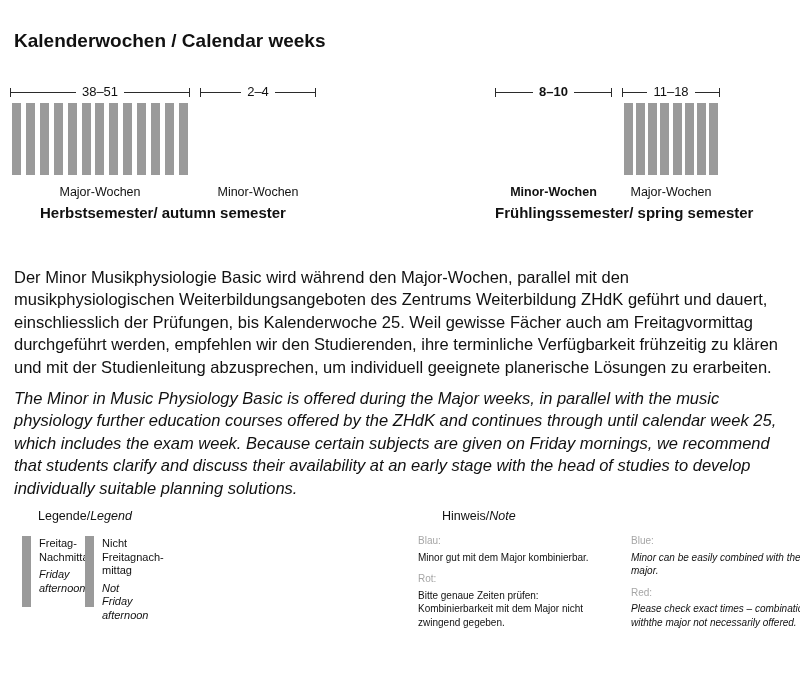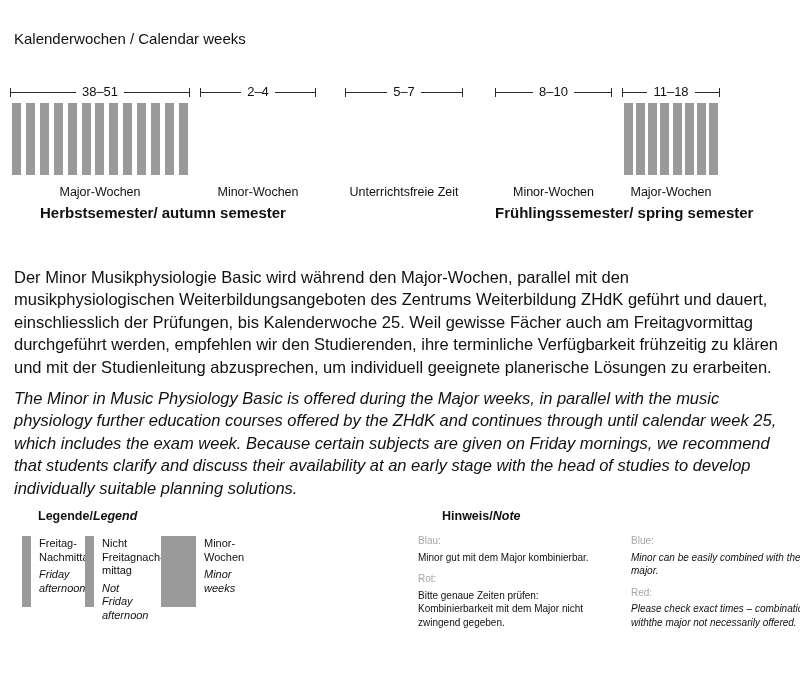--- a/index.html
+++ b/index.html
@@ -1,39 +1,39 @@
 <!DOCTYPE html>
 <html><head>
 <meta charset="utf-8">
 <style>
   html,body{margin:0;padding:0;background:#fff;}
   .page{
     position:relative;width:800px;height:676px;background:#ffffff;overflow:hidden;
     font-family:"Liberation Sans","DejaVu Sans",sans-serif;color:#111;
   }
-  .page-title{position:absolute;left:14px;top:30px;font-size:15px;font-weight:normal;}
+  .page-title{position:absolute;left:14px;top:30px;font-size:19px;font-weight:bold;}
 
   
   .section{position:absolute;top:85px;height:125px;}
   .bracket{display:flex;align-items:center;height:15px;}
   .tick{width:1px;height:9px;background:#2b2b2b;}
   .bline{flex:1;height:1px;background:#2b2b2b;}
   .range{padding:0 6px;font-size:13px;line-height:15px;white-space:nowrap;transform:translateY(-1px);}
   .bars{position:absolute;top:18px;left:2px;right:2px;height:72px;display:flex;justify-content:space-between;}
   .bar{width:9px;height:100%;}
   .slabel{position:absolute;top:100px;left:-20px;right:-20px;text-align:center;font-size:12.5px;white-space:nowrap;}
   .semester{position:absolute;top:204px;font-size:15px;font-weight:bold;text-align:center;white-space:nowrap;}
 
   
   .para{position:absolute;left:14px;width:768px;font-size:16.5px;line-height:22.4px;margin:0;}
   .para-de{top:266px;}
   .para-en{top:387px;font-style:italic;}
 
   
-  .block-heading{position:absolute;top:509px;font-size:12.5px;font-weight:bold;padding-left:24px;}
+  .block-heading{position:absolute;top:509px;font-size:12.5px;font-weight:normal;padding-left:24px;}
   .it{font-style:italic;}
   .legend-item{position:absolute;top:536px;display:flex;gap:8px;}
   .legend-bar{flex:none;height:71px;}
   .legend-bar.narrow{width:9px;}
   .legend-bar.wide{width:35px;}
   .legend-text{font-size:11px;line-height:13.5px;padding-top:1px;}
   .legend-de{white-space:pre-line;}
   .legend-en{white-space:pre-line;font-style:italic;margin-top:4px;}
 
   .note-col{position:absolute;top:534px;font-size:10px;line-height:13.5px;}
@@ -78,32 +78,22 @@
     <div class="bracket">
       <span class="tick"></span>
         <span class="bline"></span>
       <span class="range">2–4</span>
       <span class="bline"></span>
         <span class="tick"></span>
     </div>
     <div class="slabel">Minor-Wochen</div>
   </div>
 
-  <div class="section" style="left:345px;width:118px;">
-    <div class="bracket">
-      <span class="tick"></span>
-        <span class="bline"></span>
-      <span class="range">5–7</span>
-      <span class="bline"></span>
-        <span class="tick"></span>
-    </div>
-    <div class="slabel">Unterrichtsfreie Zeit</div>
-  </div>
 
-  <div class="section" style="left:495px;width:117px;">
+  <div class="section" style="left:495px;width:117px;font-weight:bold;">
     <div class="bracket">
       <span class="tick"></span>
         <span class="bline"></span>
       <span class="range">8–10</span>
       <span class="bline"></span>
         <span class="tick"></span>
     </div>
     <div class="slabel">Minor-Wochen</div>
   </div>
 
@@ -153,29 +143,20 @@
     <span class="legend-text">
       <span class="legend-de" style="display:block">Nicht
 Freitagnach-
 mittag</span>
       <span class="legend-en" style="display:block">Not
 Friday
 afternoon</span>
     </span>
   </div>
 
-  <div class="legend-item" style="left:161px;">
-    <span class="legend-bar wide" style="background: rgb(154, 154, 154);"></span>
-    <span class="legend-text">
-      <span class="legend-de" style="display:block">Minor-
-Wochen</span>
-      <span class="legend-en" style="display:block">Minor
-weeks</span>
-    </span>
-  </div>
 
 
   <div class="block-heading" style="left:418px;">
     <span>Hinweis/</span><span class="it">Note</span>
   </div>
 
   <div class="note-col" style="left:418px;width:178px;">
     <p class="nh" style="color: rgb(166, 166, 166);">Blau:</p>
     <p class="nt">Minor gut mit dem Major kombinierbar.</p>
     <p class="nh" style="color: rgb(166, 166, 166);">Rot:</p>

